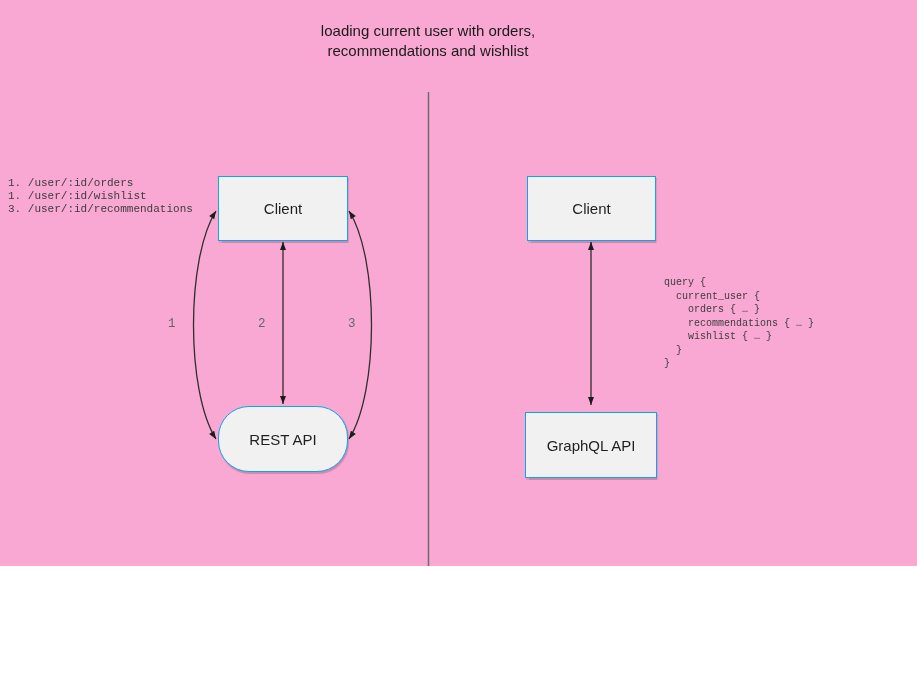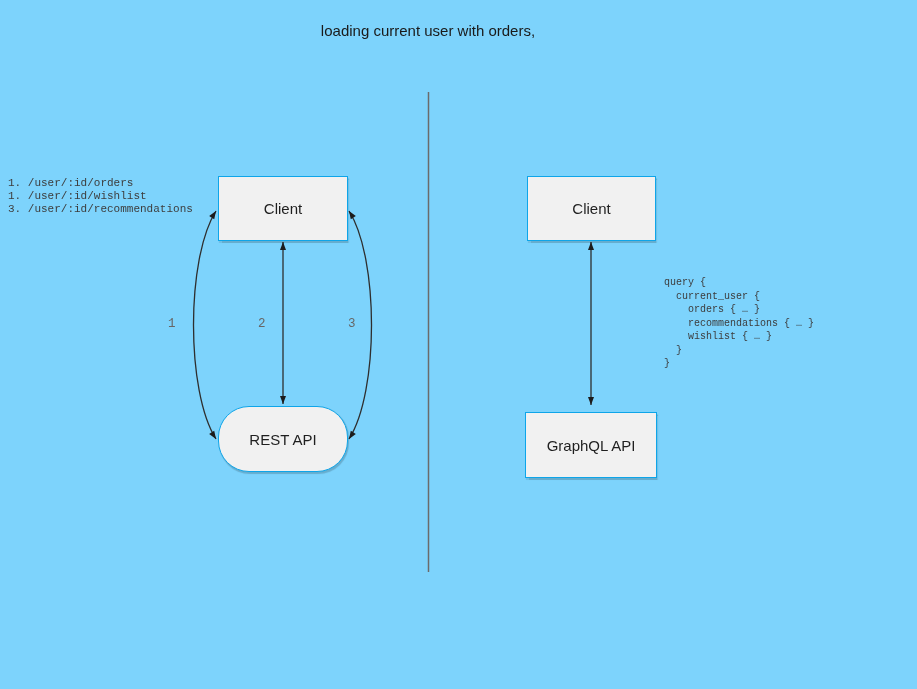--- a/index.html
+++ b/index.html
@@ -3,22 +3,22 @@
 <meta charset="utf-8">
 <style>
   html, body {
     margin: 0;
     padding: 0;
     background: #ffffff;
   }
   #canvas {
     position: relative;
     width: 917px;
-    height: 689px;
-    background: #7dd3fc;
+    height: 566px;
+    background: #f9a8d4;
     overflow: hidden;
     font-family: "Liberation Sans", sans-serif;
   }
   #title {
     position: absolute;
     left: 28px;
     top: 21px;
     width: 800px;
     text-align: center;
     font-size: 15px;
@@ -78,20 +78,21 @@
   #arrow-label-2 { left: 258px; top: 317px; }
   #arrow-label-3 { left: 348px; top: 317px; }
 </style>
 </head>
 <body>
 
 <div id="canvas">
 
   <div id="title">
     <div>loading current user with orders,</div>
+    <div>recommendations and wishlist</div>
   </div>
 
   <svg id="arrow-layer" viewBox="0 0 917 689" xmlns="http://www.w3.org/2000/svg">
 
     <line x1="428.5" y1="92" x2="428.5" y2="572" stroke="#6b6b6b" stroke-width="1.5"></line>
 
     <path d="M 216 211 C 186 258, 186 392, 216 439" fill="none" stroke="#2e2e2e" stroke-width="1.3"></path>
     <line x1="283" y1="242" x2="283" y2="404" stroke="#2e2e2e" stroke-width="1.3"></line>
     <path d="M 349 211 C 379 258, 379 392, 349 439" fill="none" stroke="#2e2e2e" stroke-width="1.3"></path>
 

